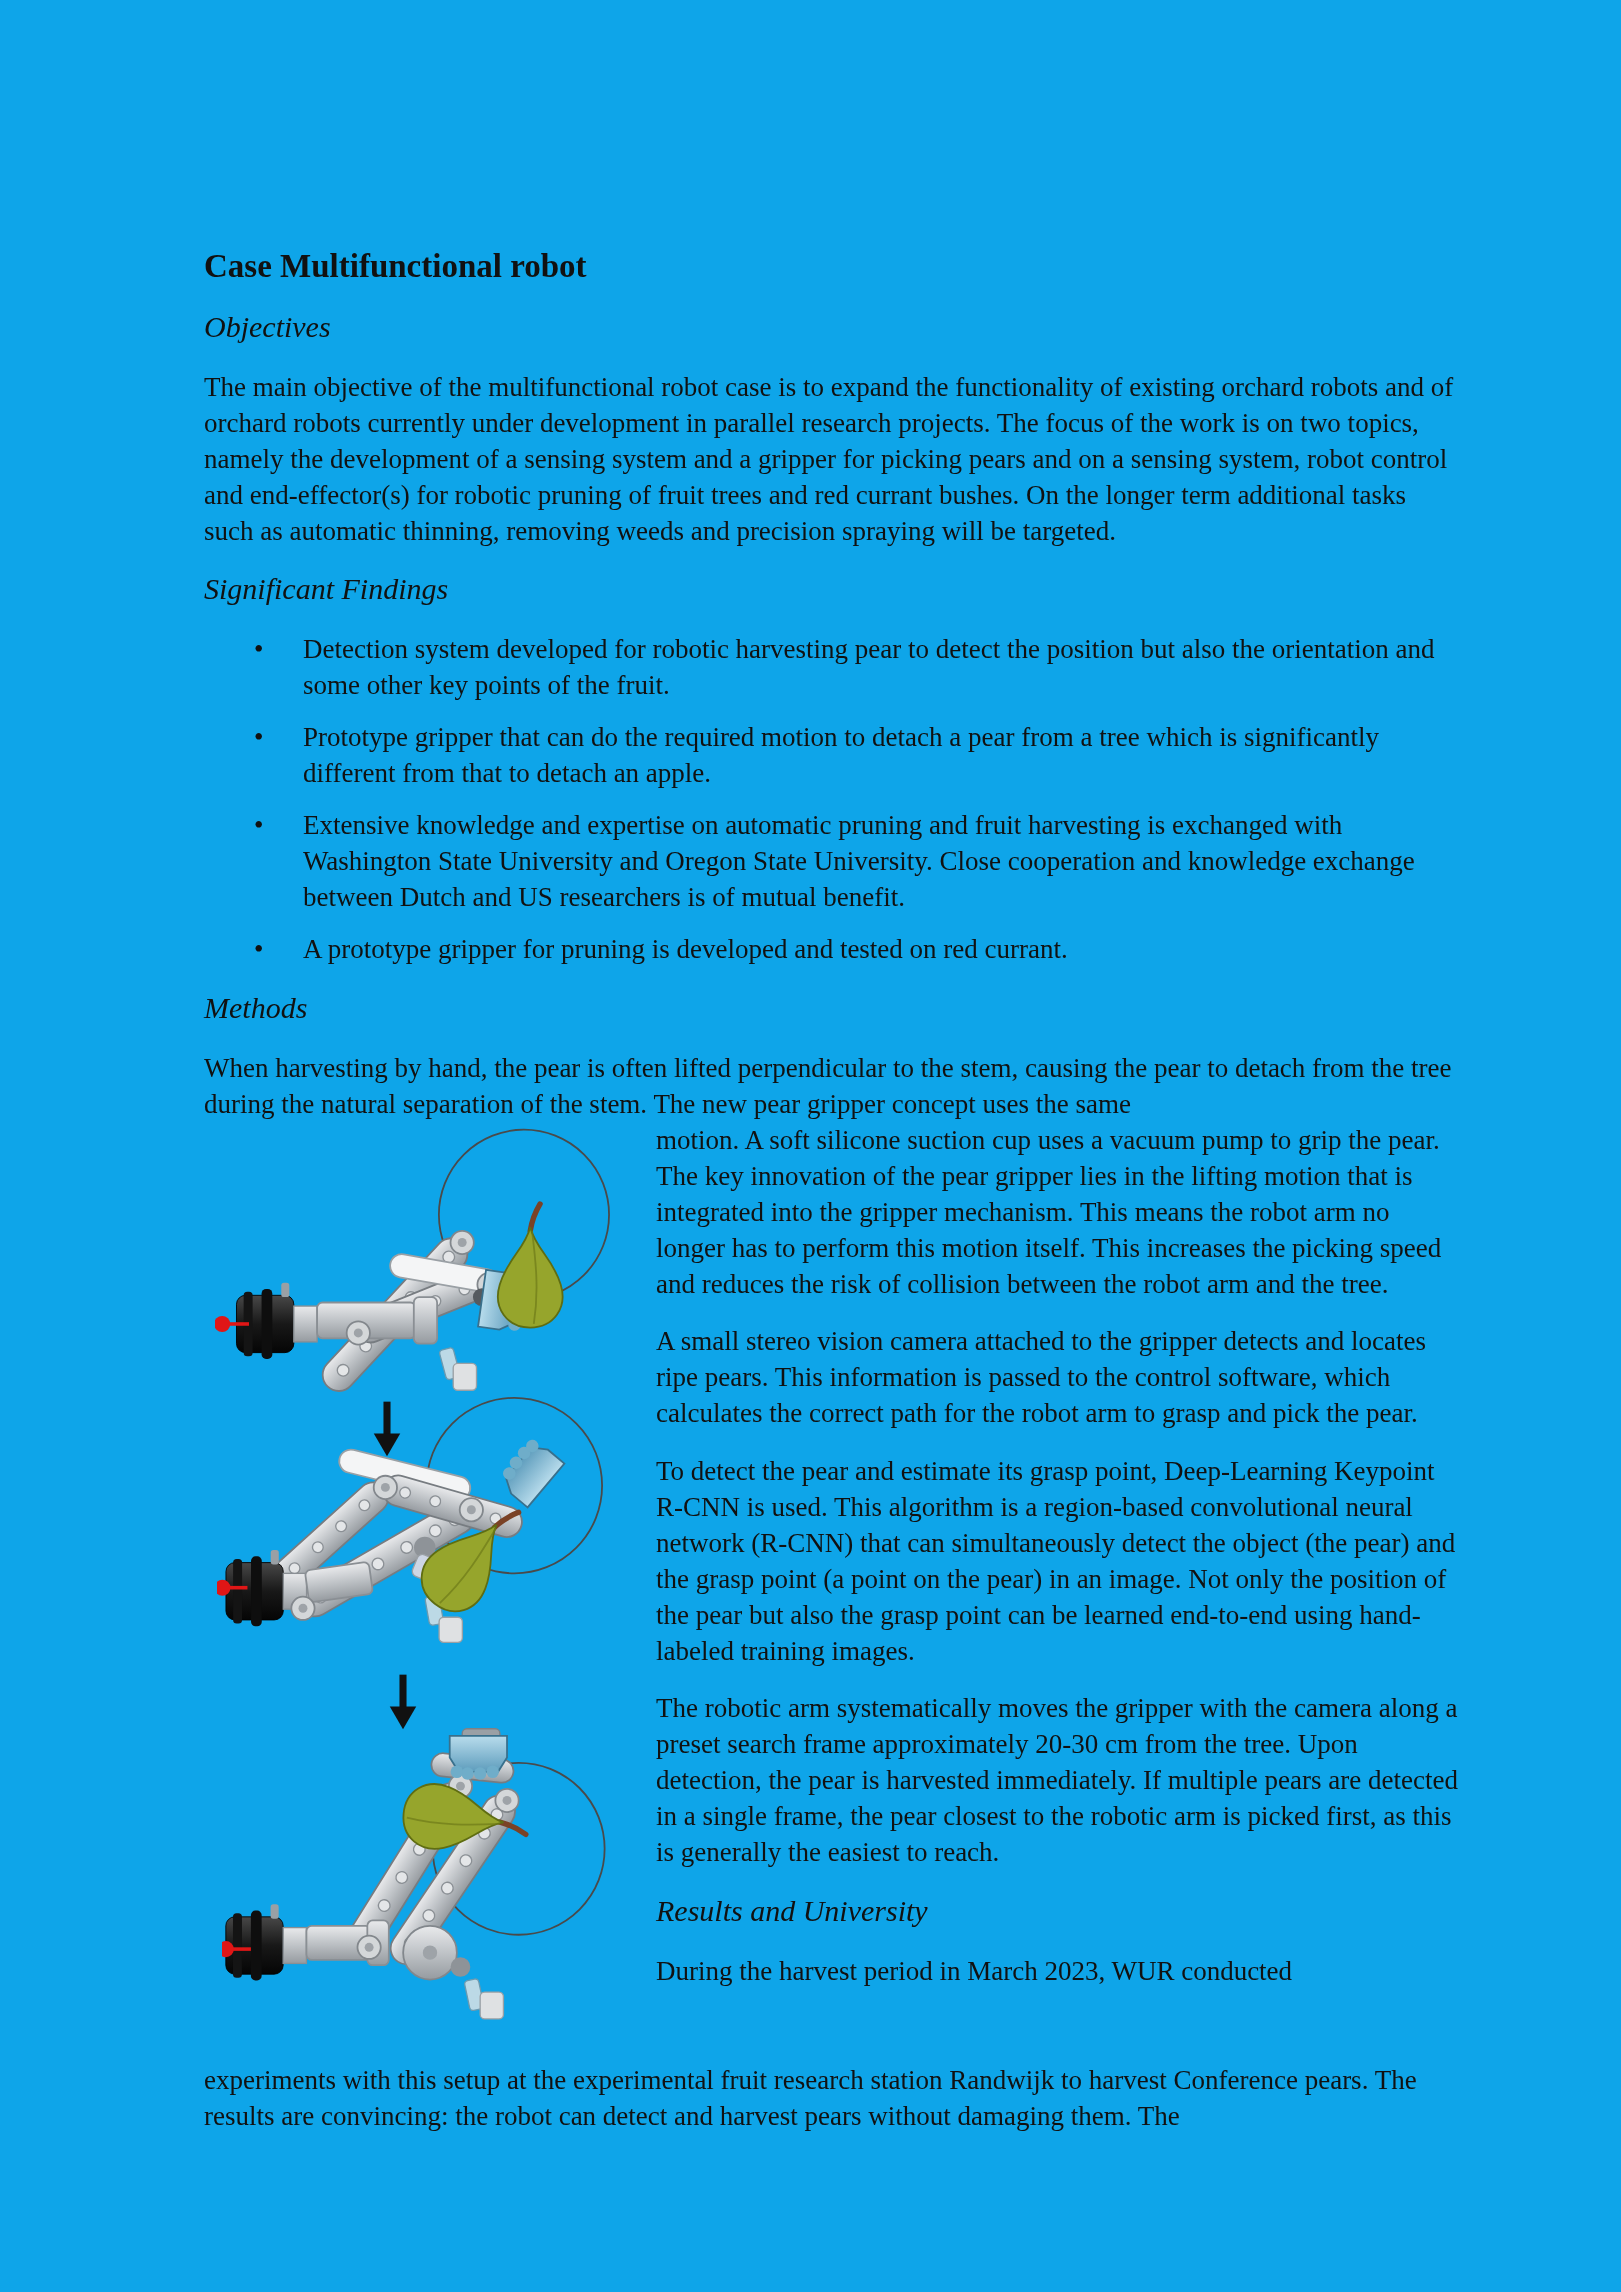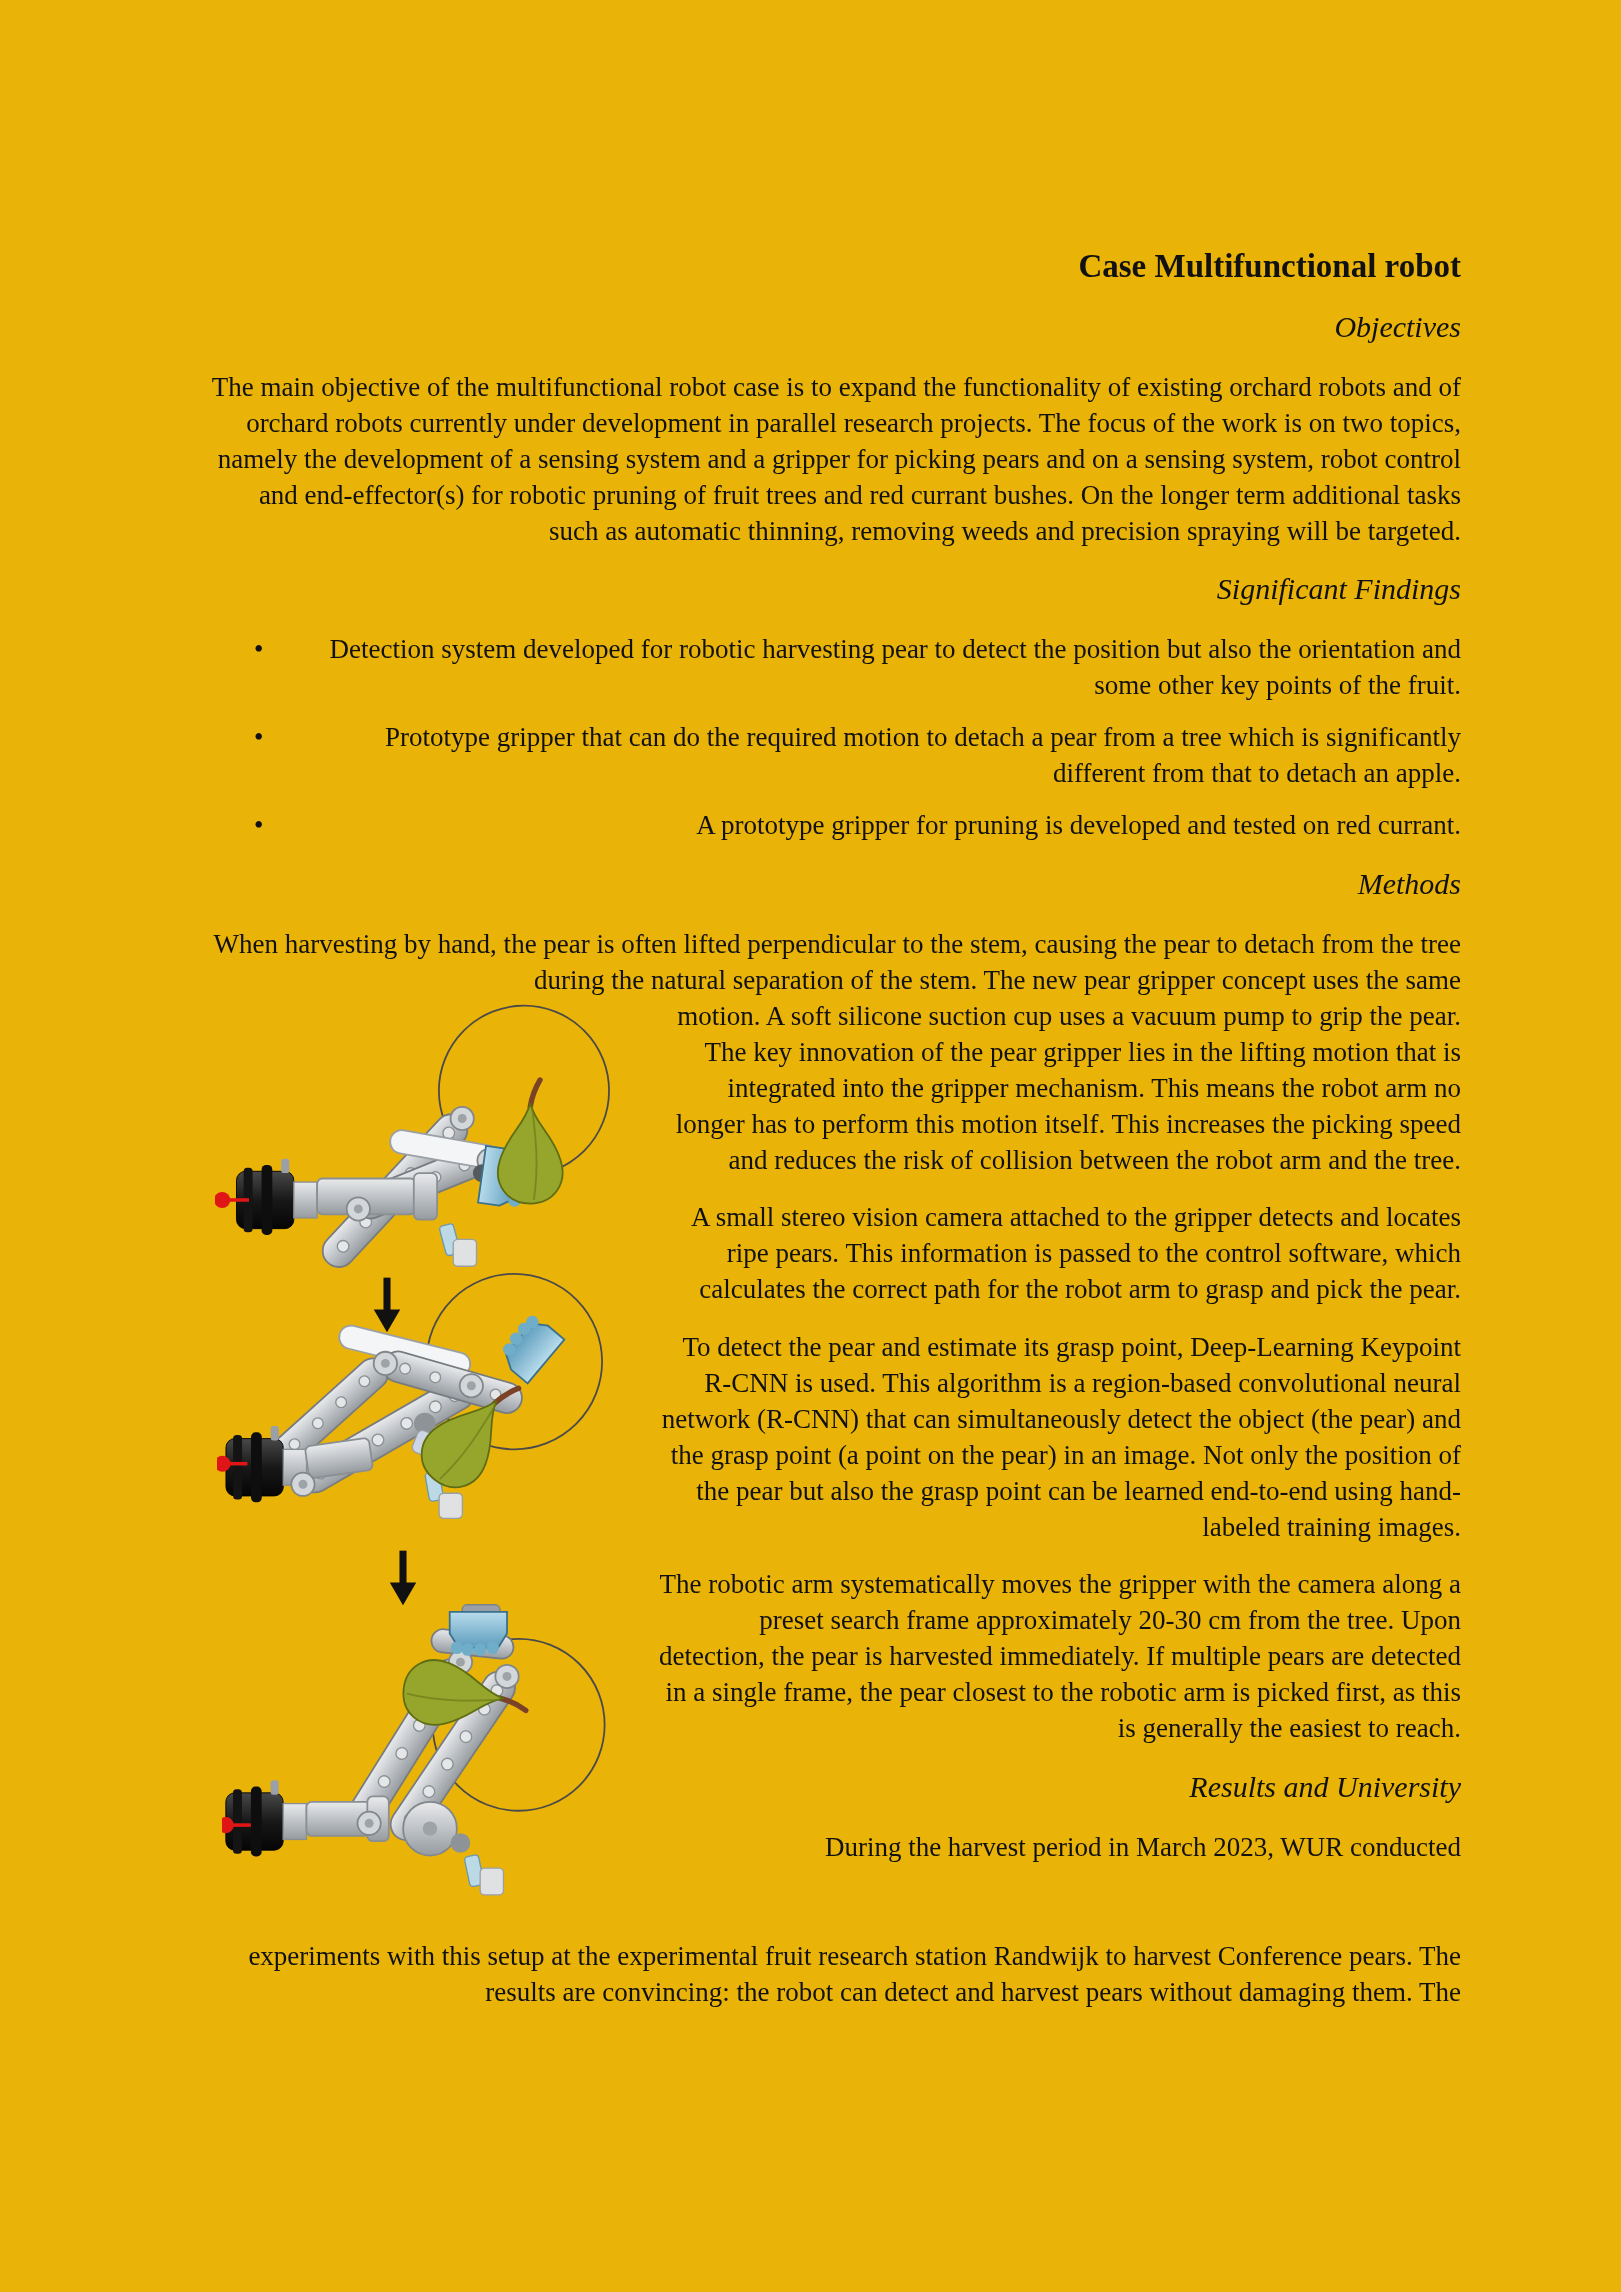--- a/index.html
+++ b/index.html
@@ -1,26 +1,25 @@
 <!DOCTYPE html>
 <html style="font-size:14.3px"><head>
 <meta charset="utf-8">
 <style>
   html,body { margin:0; padding:0; background:#e8e8e8; }
   .page {
     position:relative;
     width:1622px; height:2293px;
-    background:#eab308;
+    background:#0ea5e9;
     box-sizing:border-box;
     padding:247px 161px 4px 204px;
     font-family:"Liberation Serif", serif;
     font-size:27px; line-height:36px;
     color:#111111;
     overflow:hidden;
-    text-align:right;
   }
   h1.doc-title { font-size:33px; line-height:39px; font-weight:bold; margin:0 0 21.5px 0; }
   h2.sec-heading { font-size:30px; line-height:38px; font-weight:normal; font-style:italic; margin:8px 0 23px 0; }
   h2.results-heading { margin-top:12.5px; }
   p { margin:0 0 21.5px 0; }
   p.no-gap { margin-bottom:0; }
   ul.bullets { list-style:none; margin:0 0 21.5px 0; padding:0; }
   ul.bullets li { position:relative; padding-left:99px; margin-bottom:2.7px;margin-top:16px; }
   ul.bullets li::before { content:"\2022"; position:absolute; left:50px; top:0; }
   .figure-float { float:left; width:452px; height:940px; position:relative; }
@@ -34,20 +33,21 @@
 
   <h1 class="doc-title">Case Multifunctional robot</h1>
 
   <h2 class="sec-heading">Objectives</h2>
   <p>The main objective of the multifunctional robot case is to expand the functionality of existing orchard robots and of orchard robots currently under development in parallel research projects. The focus of the work is on two topics, namely the development of a sensing system and a gripper for picking pears and on a sensing system, robot control and end-effector(s) for robotic pruning of fruit trees and red currant bushes. On the longer term additional tasks such as automatic thinning, removing weeds and precision spraying will be targeted.</p>
 
   <h2 class="sec-heading">Significant Findings</h2>
   <ul class="bullets">
     <li>Detection system developed for robotic harvesting pear to detect the position but also the orientation and some other key points of the fruit.</li>
     <li>Prototype gripper that can do the required motion to detach a pear from a tree which is significantly different from that to detach an apple.</li>
+    <li>Extensive knowledge and expertise on automatic pruning and fruit harvesting is exchanged with Washington State University and Oregon State University. Close cooperation and knowledge exchange between Dutch and US researchers is of mutual benefit.</li>
     <li>A prototype gripper for pruning is developed and tested on red currant.</li>
   </ul>
 
   <h2 class="sec-heading">Methods</h2>
   <p class="no-gap">When harvesting by hand, the pear is often lifted perpendicular to the stem, causing the pear to detach from the tree during the natural separation of the stem. The new pear gripper concept uses the same</p>
 
   <div class="figure-float">
 
     <svg class="fig-abs" style="left:10.7px; top:3.6px;" width="403" height="269" viewBox="0 0 450 300">
       <defs>

